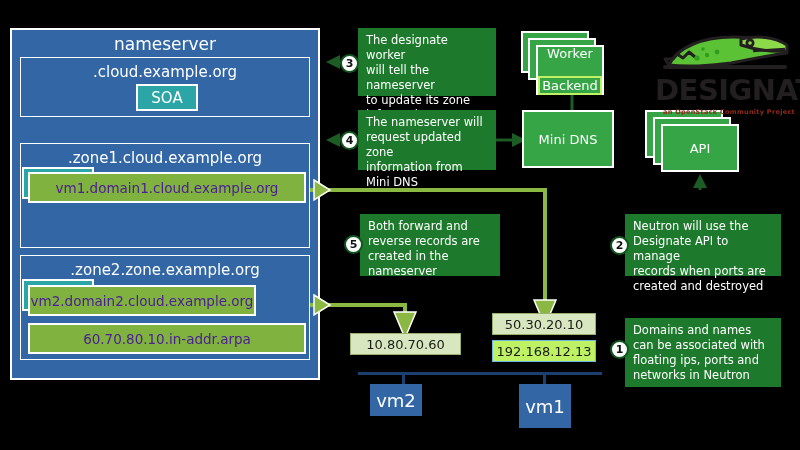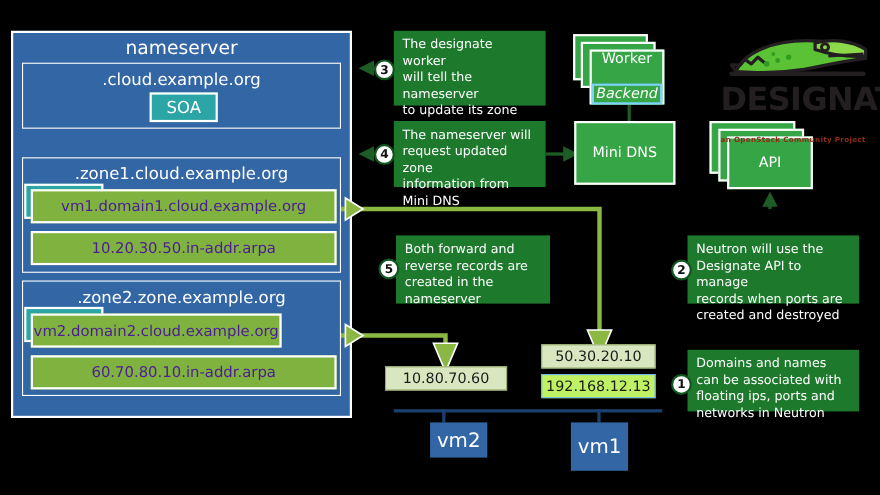--- a/index.html
+++ b/index.html
@@ -98,27 +98,26 @@
     display: flex;
     align-items: center;
     justify-content: center;
   }
   .svc-stack-back {
     background: #35a546;
     border: 2px solid #ffffff;
   }
   .worker-inner {
     background: #35a546;
-    border: 2px solid #7dd3fc;
+    border: 2px solid #bef264;
     color: #ffffff;
     font-size: 13px;
     display: flex;
     align-items: center;
     justify-content: center;
-    font-style: italic;
   }
 
   
   .ip-green {
     background: #d9e7c0;
     border: 1px solid #9ab06d;
     color: #1b1b1b;
     font-size: 13px;
     display: flex; align-items: center; justify-content: center;
   }
@@ -203,21 +202,20 @@
   <div class="abs zone-card" style="left:20px;top:57px;width:290px;height:60px;z-index:2">
     <div class="zone-card-title">.cloud.example.org</div>
   </div>
   <div class="abs soa-box" style="left:136px;top:84px;width:62px;height:27px;z-index:3">SOA</div>
 
   <div class="abs zone-card" style="left:20px;top:143px;width:290px;height:105px;z-index:2">
     <div class="zone-card-title">.zone1.cloud.example.org</div>
   </div>
   <div class="abs teal-stub" style="left:22px;top:167px;width:72px;height:32px;z-index:3"></div>
   <div class="abs rec-box" style="left:28px;top:172px;width:278px;height:31px;z-index:4">vm1.domain1.cloud.example.org</div>
-  <div class="abs rec-box" style="left:28px;top:210px;width:278px;height:31px;z-index:4">10.20.30.50.in-addr.arpa</div>
 
   <div class="abs zone-card" style="left:20px;top:255px;width:290px;height:105px;z-index:2">
     <div class="zone-card-title">.zone2.zone.example.org</div>
   </div>
   <div class="abs teal-stub" style="left:22px;top:279px;width:72px;height:32px;z-index:3"></div>
   <div class="abs rec-box" style="left:28px;top:285px;width:228px;height:31px;z-index:4">vm2.domain2.cloud.example.org</div>
   <div class="abs rec-box" style="left:28px;top:323px;width:278px;height:31px;z-index:4">60.70.80.10.in-addr.arpa</div>
 
   <div class="abs badge" style="left:340px;top:54px;z-index:6">3</div>
   <div class="abs callout" style="left:358px;top:28px;width:138px;height:68px;z-index:5">The designate worker
@@ -237,21 +235,21 @@
 created in the
 nameserver</div>
 
   <div class="abs badge" style="left:610px;top:236px;z-index:6">2</div>
   <div class="abs callout" style="left:625px;top:214px;width:156px;height:62px;z-index:5">Neutron will use the
 Designate API to manage
 records when ports are
 created and destroyed</div>
 
   <div class="abs badge" style="left:610px;top:340px;z-index:6">1</div>
-  <div class="abs callout" style="left:625px;top:318px;width:156px;height:56px;z-index:5">Domains and names
+  <div class="abs callout" style="left:625px;top:318px;width:156px;height:69px;z-index:5">Domains and names
 can be associated with
 floating ips, ports and
 networks in Neutron</div>
 
   <div class="abs svc-stack-back" style="left:521px;top:31px;width:68px;height:42px;z-index:2"></div>
   <div class="abs svc-stack-back" style="left:528px;top:38px;width:68px;height:42px;z-index:3"></div>
   <div class="abs svc" style="left:536px;top:45px;width:68px;height:50px;z-index:4;flex-direction:column;gap:15px">
     <span>Worker</span>
     <span class="worker-inner" style="width:60px;height:20px">Backend</span>
   </div>
@@ -277,28 +275,28 @@
       <circle cx="95" cy="18" r="1.8" fill="#8cd94a"></circle>
 
       <path d="M 98 26 L 130 24" stroke="#231f20" stroke-width="2.5"></path>
 
       <circle cx="42" cy="33" r="2.6" fill="#2f9e1e"></circle>
       <circle cx="52" cy="30" r="2.2" fill="#2f9e1e"></circle>
       <circle cx="62" cy="27" r="2.4" fill="#2f9e1e"></circle>
       <circle cx="48" cy="24" r="1.8" fill="#2f9e1e"></circle>
     </svg>
     <div class="logo-word" style="text-align:center;margin-top:-4px">DESIGNATE</div>
-    <div class="logo-tag" style="text-align:left;margin-top:16px">an OpenStack Community Project</div>
+    <div class="logo-tag" style="text-align:right;margin-top:1px">an OpenStack Community Project</div>
   </div>
 
   <div class="abs ip-green" style="left:350px;top:333px;width:111px;height:22px;z-index:4">10.80.70.60</div>
 
   <div class="abs ip-green" style="left:492px;top:313px;width:104px;height:22px;z-index:4">50.30.20.10</div>
   <div class="abs ip-blue" style="left:492px;top:340px;width:104px;height:22px;z-index:4">192.168.12.13</div>
 
   <div class="abs net-line" style="left:358px;top:372px;width:244px;height:3px;z-index:3"></div>
   <div class="abs net-line" style="left:402px;top:372px;width:3px;height:12px;z-index:3"></div>
   <div class="abs net-line" style="left:543px;top:372px;width:3px;height:12px;z-index:3"></div>
 
-  <div class="abs vm-box" style="left:391px;top:384px;width:52px;height:32px;z-index:4">vm2</div>
+  <div class="abs vm-box" style="left:370px;top:384px;width:52px;height:32px;z-index:4">vm2</div>
   <div class="abs vm-box" style="left:519px;top:384px;width:52px;height:44px;z-index:4">vm1</div>
 
 </div>
 
 </body></html>

